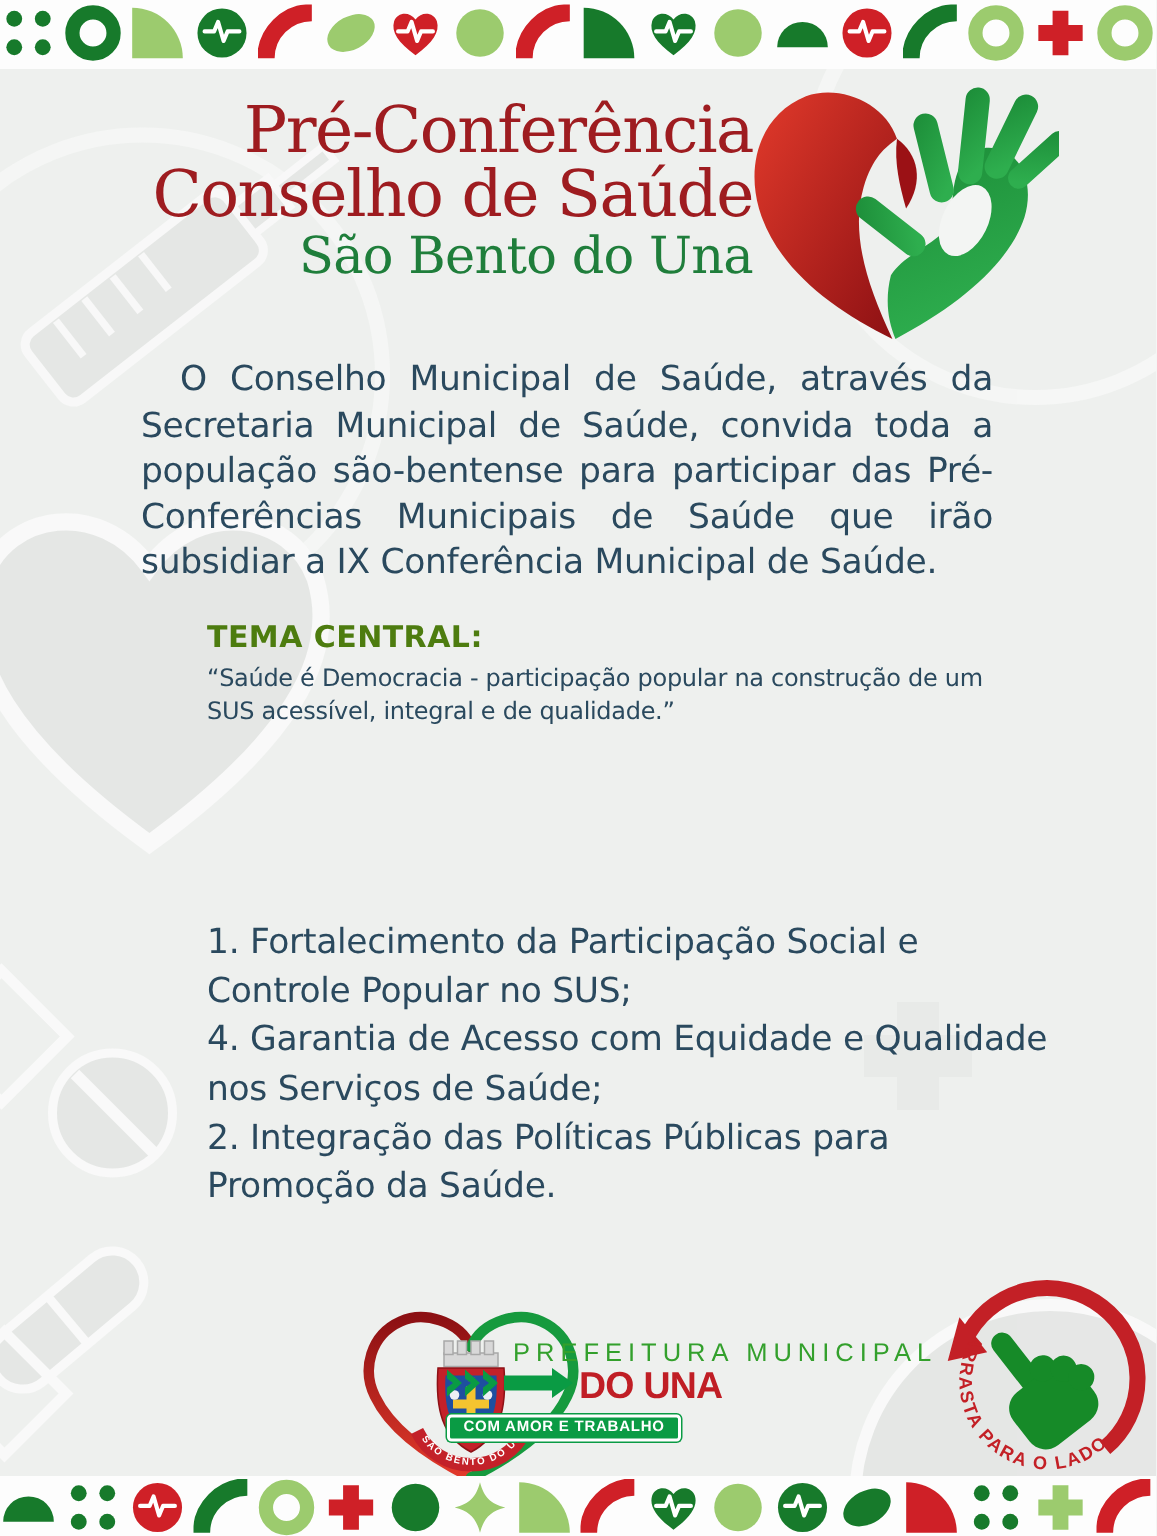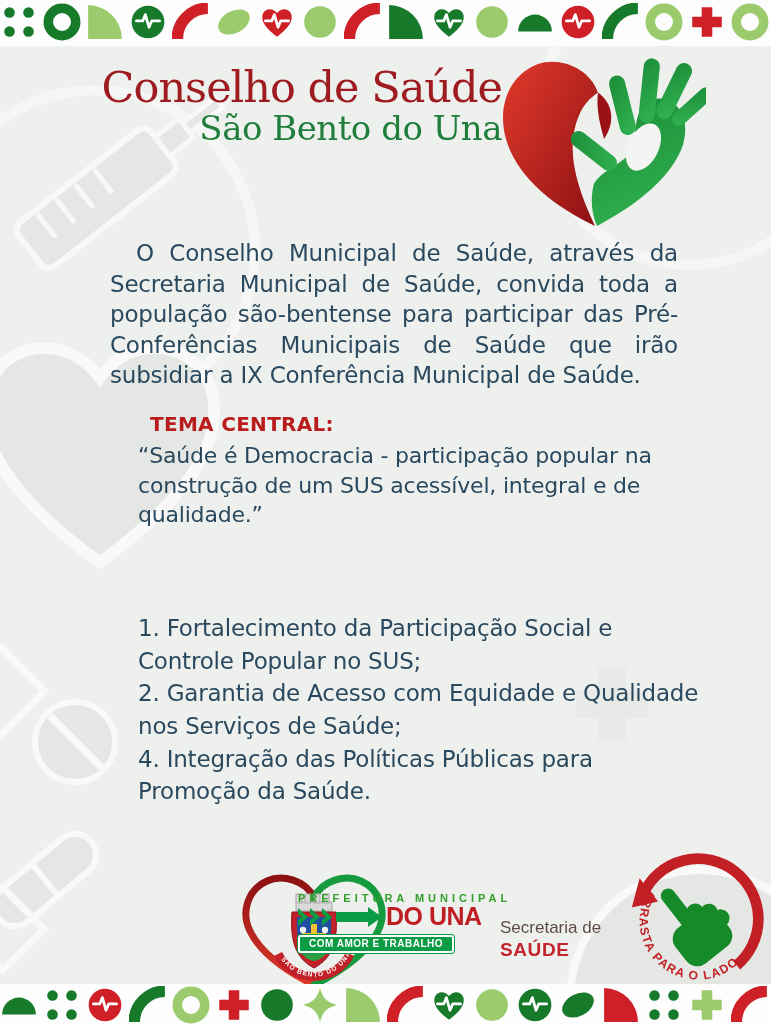--- a/index.html
+++ b/index.html
@@ -23,46 +23,46 @@
   .title-block {
     position:absolute; top:66px; left:40px; width:462px;
     text-align:right; z-index:2;
     font-family:"DejaVu Serif", serif; line-height:1.0;
   }
   .title-l1, .title-l2 { font-size:43px; color:#9e1c20; letter-spacing:-1px; }
   .title-l3 { font-size:34px; color:#1f7e3b; margin-top:2px; letter-spacing:-0.5px; }
   #logo-heart-hand { position:absolute; left:492px; top:52px; z-index:2; }
   
   .intro {
-    position:absolute; left:110px; top:238px; width:568px; z-index:2;
+    position:absolute; left:94px; top:238px; width:568px; z-index:2;
     font-size:23px; line-height:1.33; color:#2a495e;
     text-align:justify; text-indent:26px; letter-spacing:-0.2px;
   }
   .section-label {
-    position:absolute; left:150px; z-index:2;
-    font-size:20px; font-weight:bold; color:#b91c1c; letter-spacing:0.3px;
+    position:absolute; left:138px; z-index:2;
+    font-size:20px; font-weight:bold; color:#4d7c0f; letter-spacing:0.3px;
   }
   .tema-label { top:412px; }
   .tema-text {
     position:absolute; left:138px; top:441px; width:520px; z-index:2;
-    font-size:22px; line-height:1.35; color:#2a495e; letter-spacing:-0.2px;
+    font-size:16px; line-height:1.35; color:#2a495e; letter-spacing:-0.2px;
   }
   .eixos-label { top:565px; }
   .eixos-list {
     position:absolute; left:138px; top:612px; width:562px; z-index:2;
     font-size:23px; line-height:1.42; color:#2a495e; letter-spacing:-0.2px;
   }
   
   #crest { position:absolute; left:236px; top:872px; z-index:2; }
   .pref-text { position:absolute; left:298px; top:892px; z-index:3;
     font-family:"Liberation Sans", sans-serif; }
-  .pref-eyebrow { font-size:11px; font-weight:bold; color:#33a02c; letter-spacing:4px; }
+  .pref-eyebrow { font-size:17px; font-weight:normal; color:#33a02c; letter-spacing:4px;padding-left:44px; }
   .pref-name { font-size:31px; font-weight:bold; color:#c01e25; line-height:1.0;
     letter-spacing:-0.5px; margin-top:1px; }
-  .pref-row2 { display:flex; align-items:center; margin-top:-2px; }
+  .pref-row2 { display:flex; align-items:flex-start; margin-top:-2px; }
   .pref-name2 { font-size:25px; font-weight:bold; color:#c01e25; letter-spacing:-0.5px; margin-left:4px; }
   .pref-slogan {
     display:inline-block; margin-top:4px; background:#0a9b44;
     border:2px solid #fff; border-radius:3px; padding:1px 9px 2px;
     font-size:10px; font-weight:bold; color:#fff; letter-spacing:0.5px;
     box-shadow:0 0 0 1px #0a9b44;
   }
   .secretaria { position:absolute; left:500px; top:918px; z-index:2;
     font-family:"Liberation Sans", sans-serif; }
   .secretaria-l1 { font-size:17px; color:#5d4b45; }
@@ -163,20 +163,21 @@
       </svg>
       <svg width="38" height="38" viewBox="0 0 36 36">
         <path d="M13,4 h10 v9 h9 v10 h-9 v9 h-10 v-9 h-9 v-10 h9 Z" fill="#cf2027"></path>
       </svg>
       <svg width="38" height="38" viewBox="0 0 36 36">
         <circle cx="18" cy="18" r="13" fill="none" stroke="#9ccb6e" stroke-width="9"></circle>
       </svg>
     </div>
 
   <div class="title-block">
+    <div class="title-l1">Pré-Conferência</div>
     <div class="title-l2">Conselho de Saúde</div>
     <div class="title-l3">São Bento do Una</div>
   </div>
 
   <svg id="logo-heart-hand" width="214" height="180" viewBox="0 0 210 178">
     <defs>
       <linearGradient id="redG" x1="0" y1="0" x2="1" y2="1">
         <stop offset="0" stop-color="#e23a2b"></stop>
           <stop offset="1" stop-color="#8c1013"></stop>
       </linearGradient>
@@ -210,22 +211,22 @@
     <ellipse cx="149" cy="94" rx="15" ry="25" transform="rotate(26 149 94)" fill="#f3f5f3"></ellipse>
   </svg>
 
   <p class="intro">O Conselho Municipal de Saúde, através da Secretaria Municipal de Saúde, convida toda a população são-bentense para participar das Pré-Conferências Municipais de Saúde que irão subsidiar a IX Conferência Municipal de Saúde.</p>
 
   <div class="section-label tema-label">TEMA CENTRAL:</div>
   <div class="tema-text">“Saúde é Democracia - participação popular na construção de um SUS acessível, integral e de qualidade.”</div>
 
   <div class="eixos-list">
     <div>1. Fortalecimento da Participação Social e Controle Popular no SUS;</div>
-    <div>2. Garantia de Acesso com Equidade e Qualidade nos Serviços de Saúde;</div>
-    <div>4. Integração das Políticas Públicas para Promoção da Saúde.</div>
+    <div>4. Garantia de Acesso com Equidade e Qualidade nos Serviços de Saúde;</div>
+    <div>2. Integração das Políticas Públicas para Promoção da Saúde.</div>
   </div>
 
   <svg id="crest" width="156" height="124" viewBox="0 0 156 124">
     <defs>
       <linearGradient id="crestRed" x1="0" y1="0" x2="0" y2="1">
         <stop offset="0" stop-color="#8c1013"></stop>
           <stop offset="1" stop-color="#e23a2b"></stop>
       </linearGradient>
       <path id="sealArc" d="M42,82 A40,40 0 0 0 114,82"></path>
     </defs>
@@ -262,24 +263,20 @@
         <path d="M12,3 L22,12 L12,21 L12,15 L16,12 L12,9 Z"></path>
         <path d="M24,3 L34,12 L24,21 L24,15 L28,12 L24,9 Z"></path>
         <rect x="38" y="7" width="32" height="10"></rect>
         <polygon points="70,2 84,12 70,22"></polygon>
       </svg>
       <span class="pref-name2">DO UNA</span>
     </div>
     <div class="pref-slogan">COM AMOR E TRABALHO</div>
   </div>
 
-  <div class="secretaria">
-    <div class="secretaria-l1">Secretaria de</div>
-    <div class="secretaria-l2">SAÚDE</div>
-  </div>
 
   <svg id="swipe-badge" width="144" height="160" viewBox="0 0 148 158">
     <defs>
       <path id="badgeCurve" d="M24.9,43.6 A60,60 0 1 0 126,108"></path>
     </defs>
     <path d="M113.8,123.5 A62,62 0 1 0 17.8,49.8" fill="none" stroke="#c32026" stroke-width="11"></path>
     <polygon points="6,64 33,58 14,34" fill="#c32026"></polygon>
     <g transform="translate(78,94) rotate(-38)" fill="#168a28">
       <rect x="-9" y="-62" width="15" height="58" rx="7.5"></rect>
       <rect x="-28" y="-22" width="56" height="46" rx="14"></rect>

